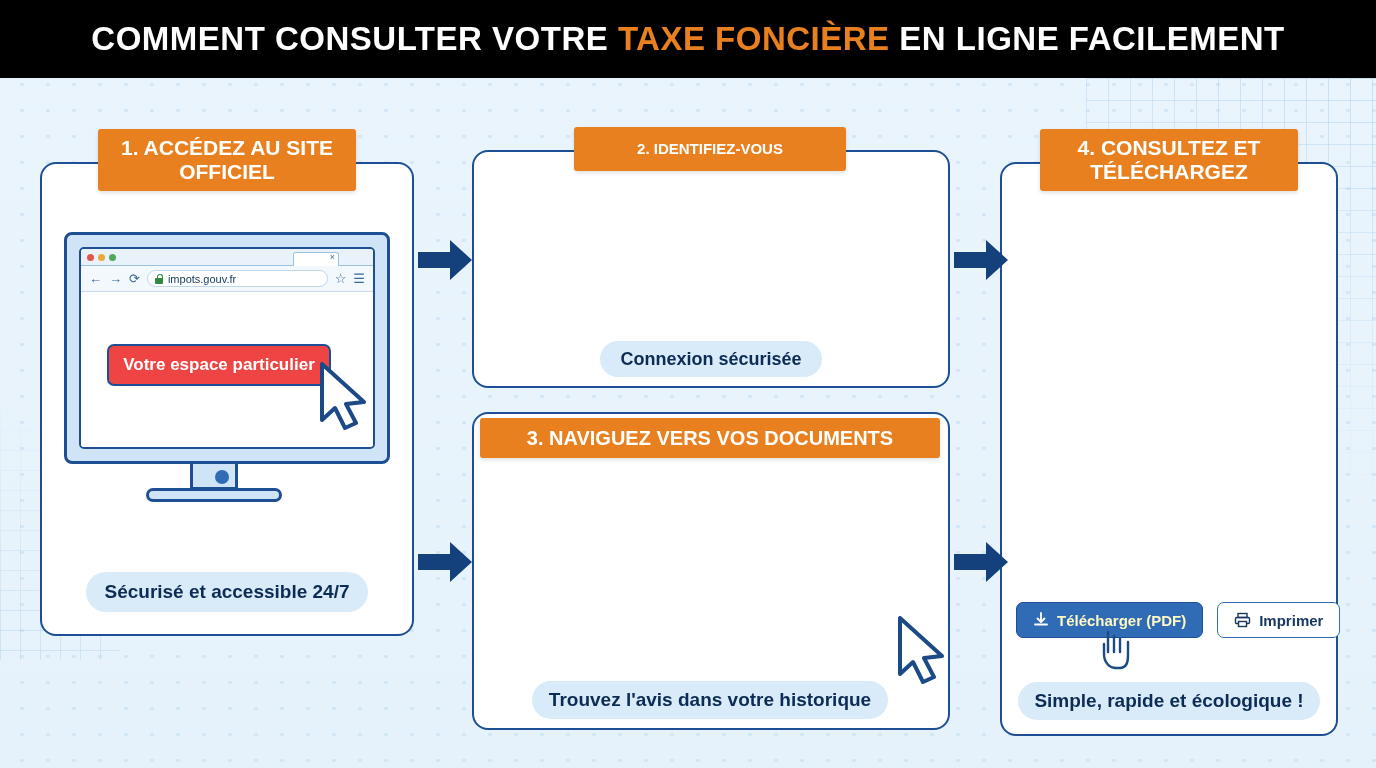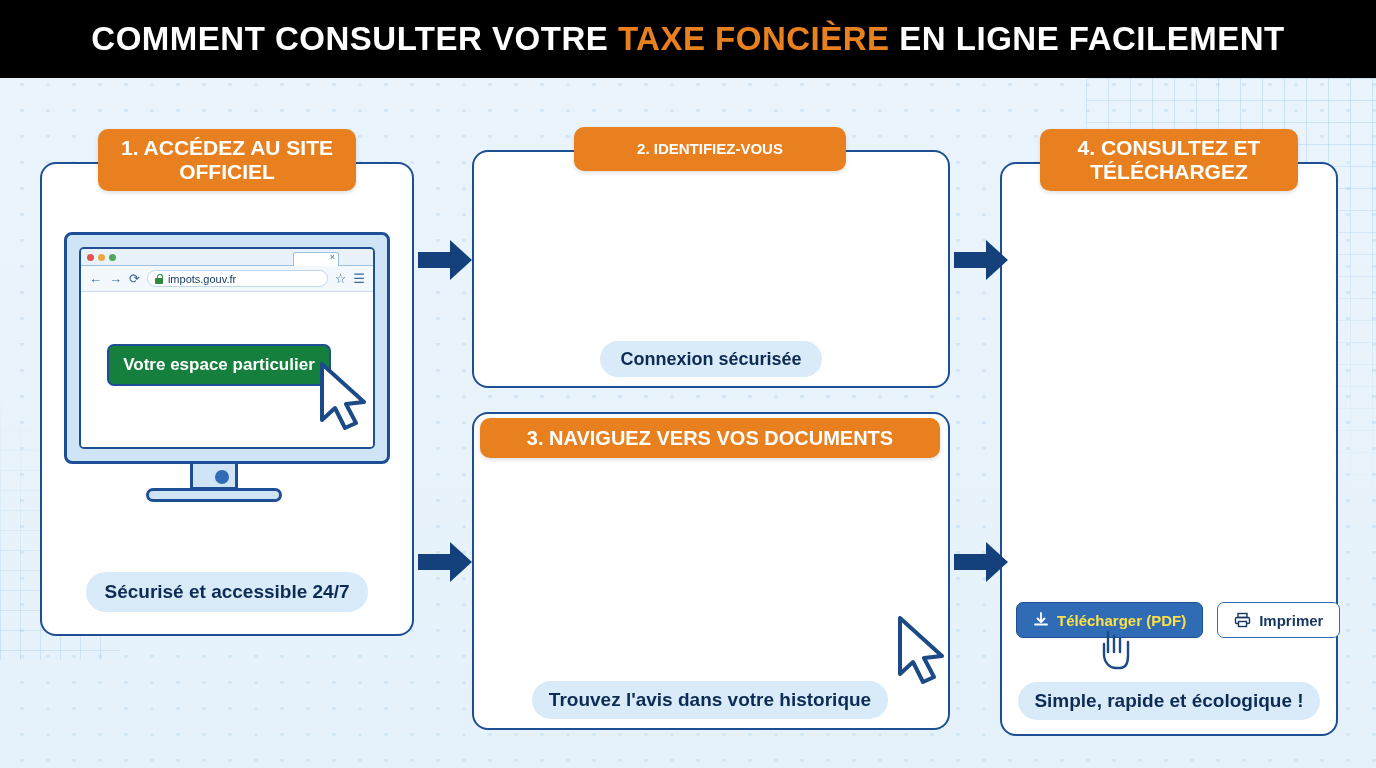--- a/index.html
+++ b/index.html
@@ -46,21 +46,21 @@
     white-space:nowrap;
   }
   .header h1 .hl{ color:#e8801f; }
 
   
   .card{
     position:absolute; background:#fff; border:2.5px solid #1e4f94; border-radius:16px; z-index:3;
   }
   .badge{
     position:absolute; z-index:6;
-    background:#e8801f; color:#fff; font-weight:bold; border-radius:10px;
+    background:#e8801f; color:#fff; font-weight:bold; border-radius:3px;
     display:flex; align-items:center; justify-content:center; text-align:center;
     line-height:1.15; padding:8px 16px; font-size:20px;
     box-shadow:0 2px 4px rgba(0,0,0,.12);
   }
   .pill{
     background:#d9ebf8; color:#0c2b55; border-radius:20px; font-weight:bold;
     display:flex; align-items:center; justify-content:center; text-align:center;
   }
 
   
@@ -84,21 +84,21 @@
   .br-urlbar{ height:26px; background:#f3f8fd; border-bottom:1px solid #c7dcf0; display:flex; align-items:center; gap:7px; padding:0 8px; }
   .nav-ico{ color:#3b6898; font-size:13px; line-height:1; }
   .url-field{ flex:1; height:17px; background:#fff; border:1px solid #bcd6ec; border-radius:9px; display:flex; align-items:center; gap:5px; padding:0 7px; }
   .url-text{ font-size:11px; color:#12365f; }
   .lock{ width:8px; height:10px; position:relative; display:inline-block; }
   .lock:after{ content:''; position:absolute; left:0; bottom:0; width:8px; height:6px; background:#2f8a3f; border-radius:1px;}
   .lock:before{ content:''; position:absolute; left:2px; top:0; width:4px; height:5px; border:1.4px solid #2f8a3f; border-bottom:none; border-radius:3px 3px 0 0;}
   .br-viewport{ position:relative; height:calc(100% - 43px); background:#fff; }
   .cta-btn{
     position:absolute; left:26px; top:52px; width:224px; height:42px;
-    background:#15803d; border:2px solid #1e4f94; border-radius:7px; color:#fff;
+    background:#ef4444; border:2px solid #1e4f94; border-radius:7px; color:#fff;
     display:flex; align-items:center; justify-content:center; font-size:17px; font-weight:600;
   }
   .mon-neck{ position:absolute; left:190px; top:464px; width:48px; height:26px; background:#cfe4f7; border:3px solid #1e4f94; border-top:none; z-index:4;}
   .mon-base{ position:absolute; left:146px; top:488px; width:136px; height:14px; background:#cfe4f7; border:3px solid #1e4f94; border-radius:7px; z-index:4;}
   .mon-shadow{ position:absolute; left:120px; top:540px; width:190px; height:26px; background:#dceaf6; border-radius:50%; z-index:2;}
   .mon-power{ position:absolute; left:215px; top:470px; width:14px;height:14px;border-radius:50%; background:#2f6cb5; z-index:5;}
   #pill1{ position:absolute; left:86px; top:572px; width:282px; height:40px; font-size:19px; z-index:5;}
   #badge1{ left:98px; top:129px; width:258px; height:62px; font-size:21px;}
 
   
@@ -189,21 +189,21 @@
   .sum-table{ margin-top:8px; border:1px solid #2f6b8f;}
   .sum-row{ display:flex; justify-content:space-between; font-size:5.2px; padding:2px 4px; border-bottom:1px solid #cfe0ea; color:#14324f;}
   .sum-row.h{ background:#dcebf2; font-weight:bold;}
   .sum-row b{ font-size:5.6px;}
   .detail-head{ margin-top:8px; background:#2f6b8f; color:#fff; font-size:5.6px; text-align:center; padding:2px 0; font-weight:bold;}
   .detail-tbl{ border:1px solid #2f6b8f; border-top:none;}
   .d-row{ display:flex; justify-content:space-between; font-size:4.6px; padding:1.5px 4px; color:#13314e; border-bottom:1px solid #e3eef4;}
   .d-row.alt{ background:#eef5f9;}
   .avis-foot{ display:flex; justify-content:space-between; font-size:4px; color:#5c7893; padding:4px 9px; border-top:1px solid #e1eaf2;}
   .btn-row{ position:absolute; left:1016px; top:602px; display:flex; gap:14px; z-index:6;}
-  .dl-btn{ height:36px; padding:0 16px; background:#2f6cb5; border:1.5px solid #1e4f94; border-radius:7px; color:#fde047; font-size:15px; font-weight:600; display:flex; align-items:center; gap:8px;}
+  .dl-btn{ height:36px; padding:0 16px; background:#2f6cb5; border:1.5px solid #1e4f94; border-radius:7px; color:#fef9c3; font-size:15px; font-weight:600; display:flex; align-items:center; gap:8px;}
   .pr-btn{ height:36px; padding:0 16px; background:#fff; border:1.5px solid #2f6cb5; border-radius:7px; color:#17375f; font-size:15px; font-weight:600; display:flex; align-items:center; gap:8px;}
   #pill4{ position:absolute; left:1018px; top:682px; width:302px; height:38px; font-size:19px; z-index:6;}
   .hand{ position:absolute; left:1096px; top:628px; z-index:7;}
 </style>
 </head>
 <body>
 
 <div class="bg-grid"></div>
 <div class="bg-dots-right"></div>
 <div class="bg-dots-left"></div>

